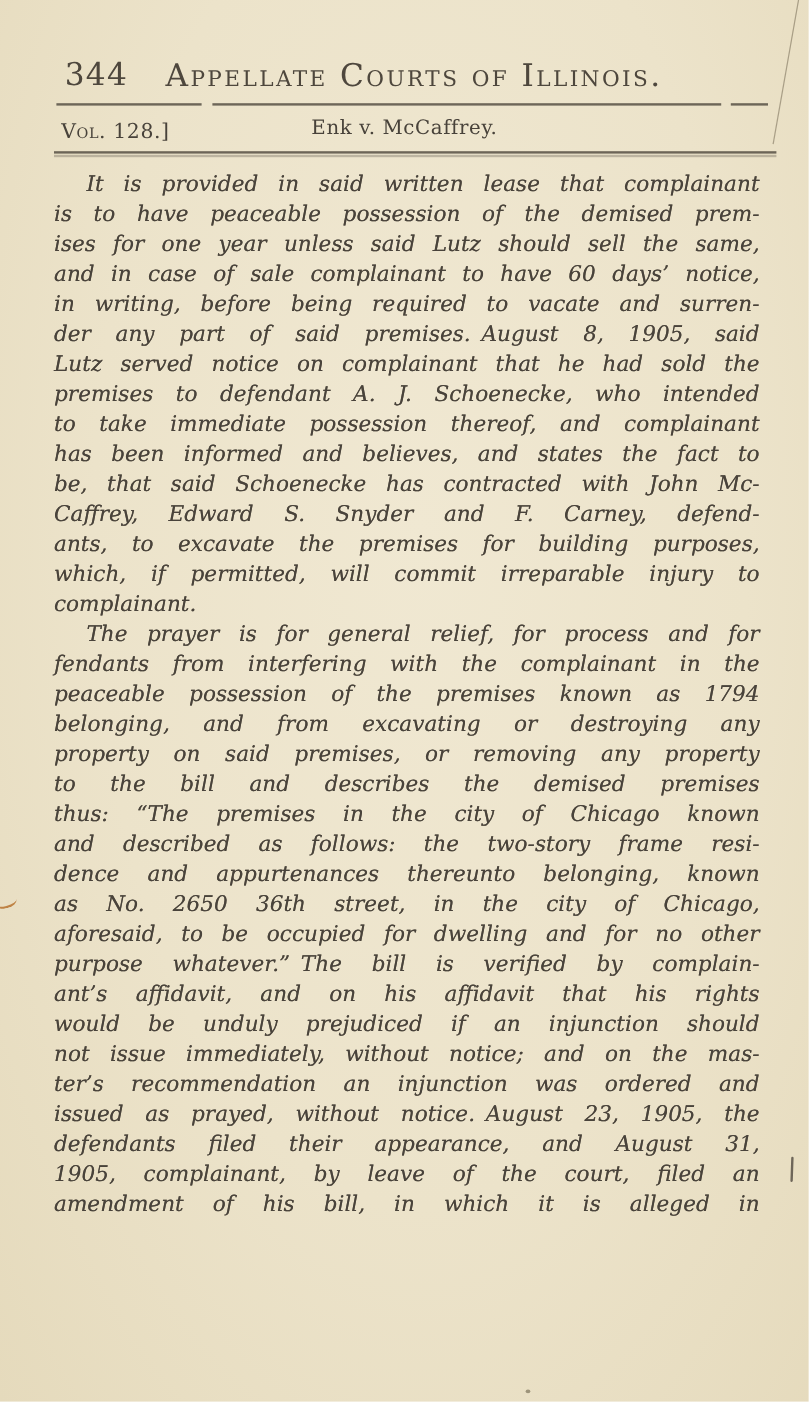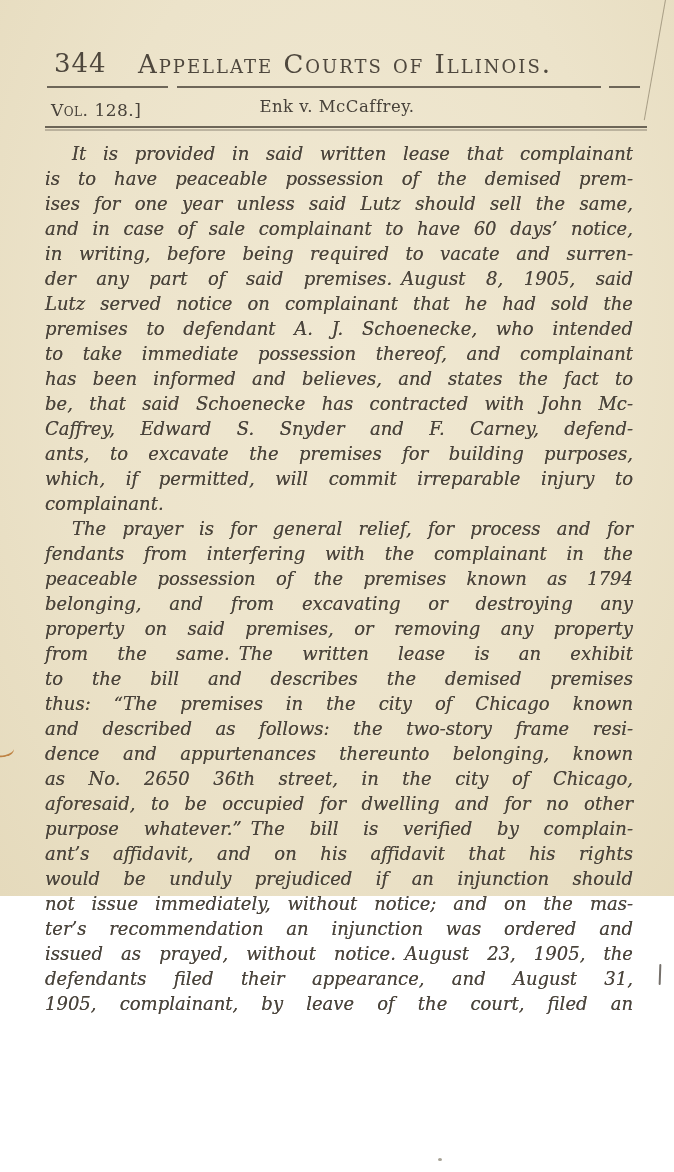--- a/index.html
+++ b/index.html
@@ -6,21 +6,21 @@
     --paper:#ece3ca;
     --ink:#48423a;
     --rule:#575044;
   }
   html,body{margin:0;padding:0;}
   body{
     width:674px;height:1172px;overflow:hidden;
     font-family:"DejaVu Serif","Liberation Serif",serif;
   }
   .page{
-    position:relative;width:674px;height:896px;
+    position:relative;width:674px;height:1168px;
     background:
       radial-gradient(ellipse at 52% 38%, #f0e8d2 0%, #ece3ca 55%, #e5dabc 100%);
     color:var(--ink);
   }
   
   .pagenum{
     position:absolute;left:54px;top:48px;
     font-size:26px;letter-spacing:1px;color:#4e473d;
   }
   .title{
@@ -119,35 +119,35 @@
         <div class="line">ants, to excavate the premises for building purposes,</div>
         <div class="line">which, if permitted, will commit irreparable injury to</div>
         <div class="line no-just">complainant.</div>
       </div>
     <div class="para">
         <div class="line indent">The prayer is for general relief, for process and for</div>
         <div class="line">fendants from interfering with the complainant in the</div>
         <div class="line">peaceable possession of the premises known as 1794</div>
         <div class="line">belonging, and from excavating or destroying any</div>
         <div class="line">property on said premises, or removing any property</div>
-        <div class="line">from the same. The written lease is an exhibit</div>
         <div class="line">to the bill and describes the demised premises</div>
         <div class="line">thus: “The premises in the city of Chicago known</div>
         <div class="line">and described as follows: the two-story frame resi-</div>
         <div class="line">dence and appurtenances thereunto belonging, known</div>
         <div class="line">as No. 2650 36th street, in the city of Chicago,</div>
         <div class="line">aforesaid, to be occupied for dwelling and for no other</div>
         <div class="line">purpose whatever.” The bill is verified by complain-</div>
         <div class="line">ant’s affidavit, and on his affidavit that his rights</div>
         <div class="line">would be unduly prejudiced if an injunction should</div>
         <div class="line">not issue immediately, without notice; and on the mas-</div>
         <div class="line">ter’s recommendation an injunction was ordered and</div>
         <div class="line">issued as prayed, without notice. August 23, 1905, the</div>
         <div class="line">defendants filed their appearance, and August 31,</div>
         <div class="line">1905, complainant, by leave of the court, filed an</div>
+        <div class="line">amendment of his bill, in which it is alleged in</div>
       </div>
   </div>
 
   <div class="margin-mark"></div>
   <div class="stray-tick"></div>
   <div class="paper-dot"></div>
 
 </div>
 
 </body></html>

